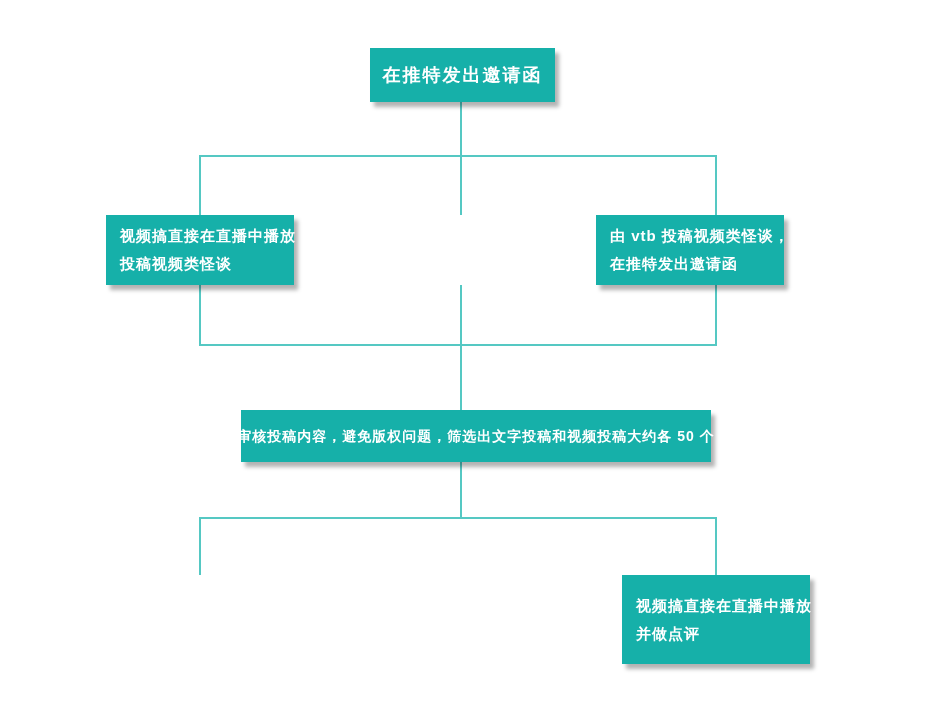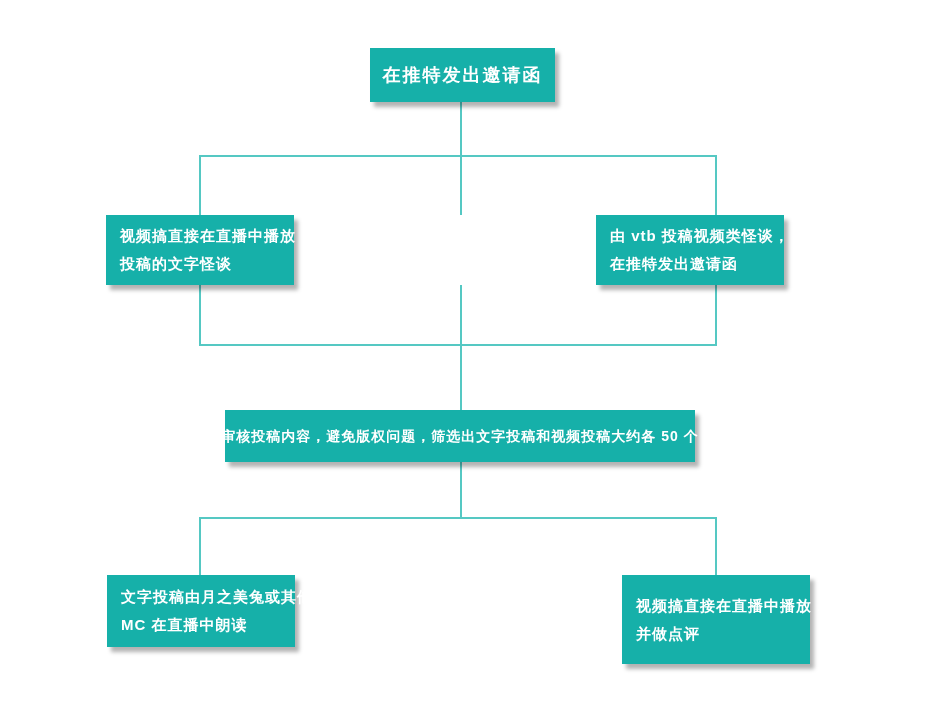--- a/index.html
+++ b/index.html
@@ -44,20 +44,21 @@
     font-size: 18px;
     font-weight: 700;
     letter-spacing: 2px;
     padding: 0 6px;
   }
   .node.wide-node {
     align-items: center;
     text-align: center;
     font-size: 14px;
     padding: 0 8px;
+    margin-left: 16px;
   }
 </style>
 </head>
 <body>
 
 <div class="canvas">
 
   <div class="line v" style="left:460px;top:102px;height:53px"></div>
   <div class="line h" style="left:199px;top:155px;width:518px"></div>
   <div class="line v" style="left:199px;top:155px;height:60px"></div>
@@ -74,36 +75,32 @@
   <div class="line h" style="left:199px;top:517px;width:518px"></div>
   <div class="line v" style="left:199px;top:517px;height:58px"></div>
   <div class="line v" style="left:715px;top:517px;height:58px"></div>
 
   <div class="node title-node" style="left:370px;top:48px;width:185px;height:54px">
     <span>在推特发出邀请函</span>
   </div>
 
   <div class="node" style="left:106px;top:215px;width:188px;height:70px">
     <span>视频搞直接在直播中播放</span>
-    <span>投稿的文字怪谈</span>
+    <span>投稿视频类怪谈</span>
   </div>
 
 
   <div class="node" style="left:596px;top:215px;width:188px;height:70px">
     <span>由 vtb 投稿视频类怪谈，</span>
     <span>在推特发出邀请函</span>
   </div>
 
   <div class="node wide-node" style="left:225px;top:410px;width:470px;height:52px">
     <span>审核投稿内容，避免版权问题，筛选出文字投稿和视频投稿大约各 50 个</span>
   </div>
 
-  <div class="node" style="left:107px;top:575px;width:188px;height:72px">
-    <span>文字投稿由月之美兔或其他</span>
-    <span>MC 在直播中朗读</span>
-  </div>
 
   <div class="node" style="left:622px;top:575px;width:188px;height:89px">
     <span>视频搞直接在直播中播放，</span>
     <span>并做点评</span>
   </div>
 
 </div>
 
 </body></html>

